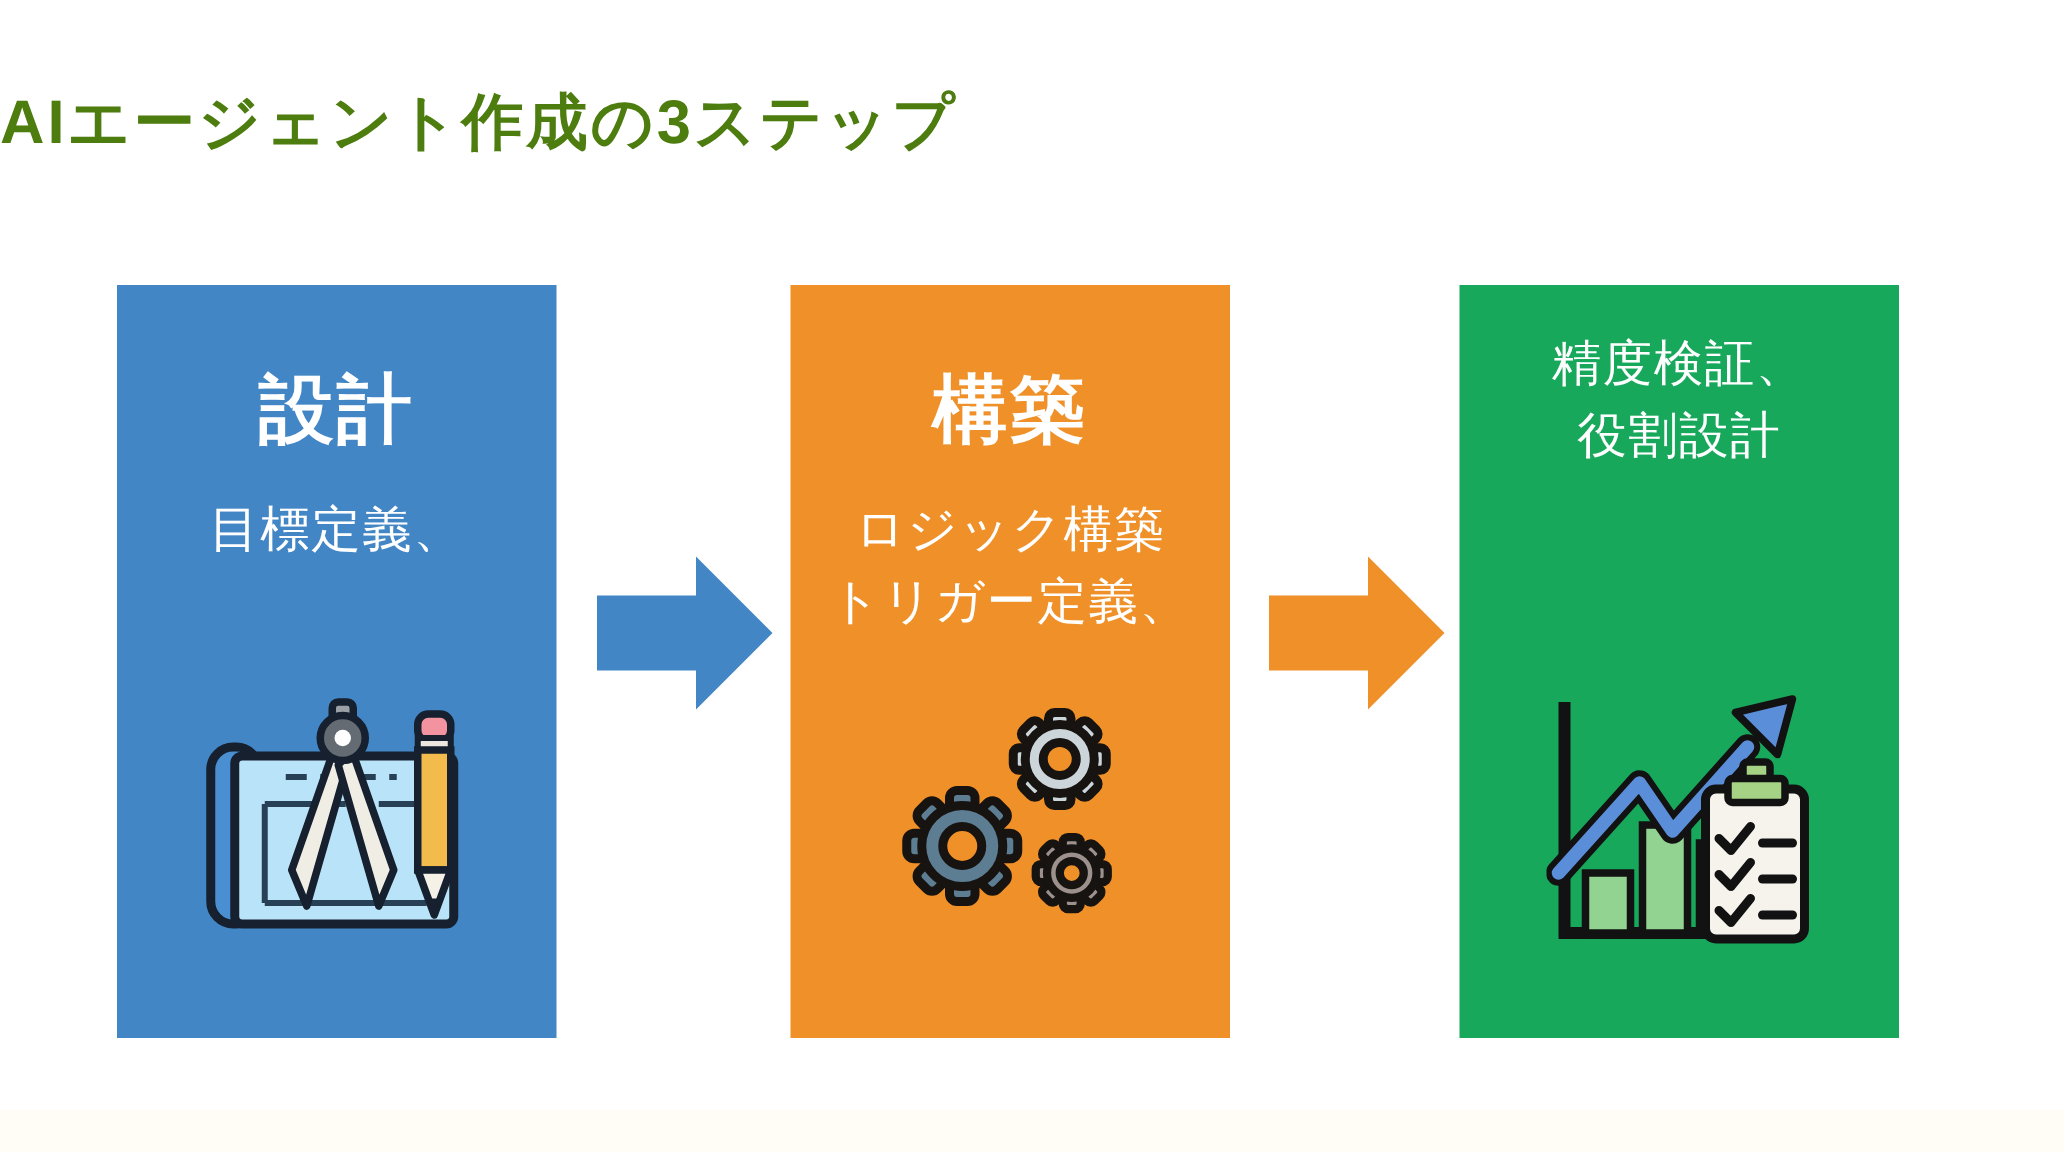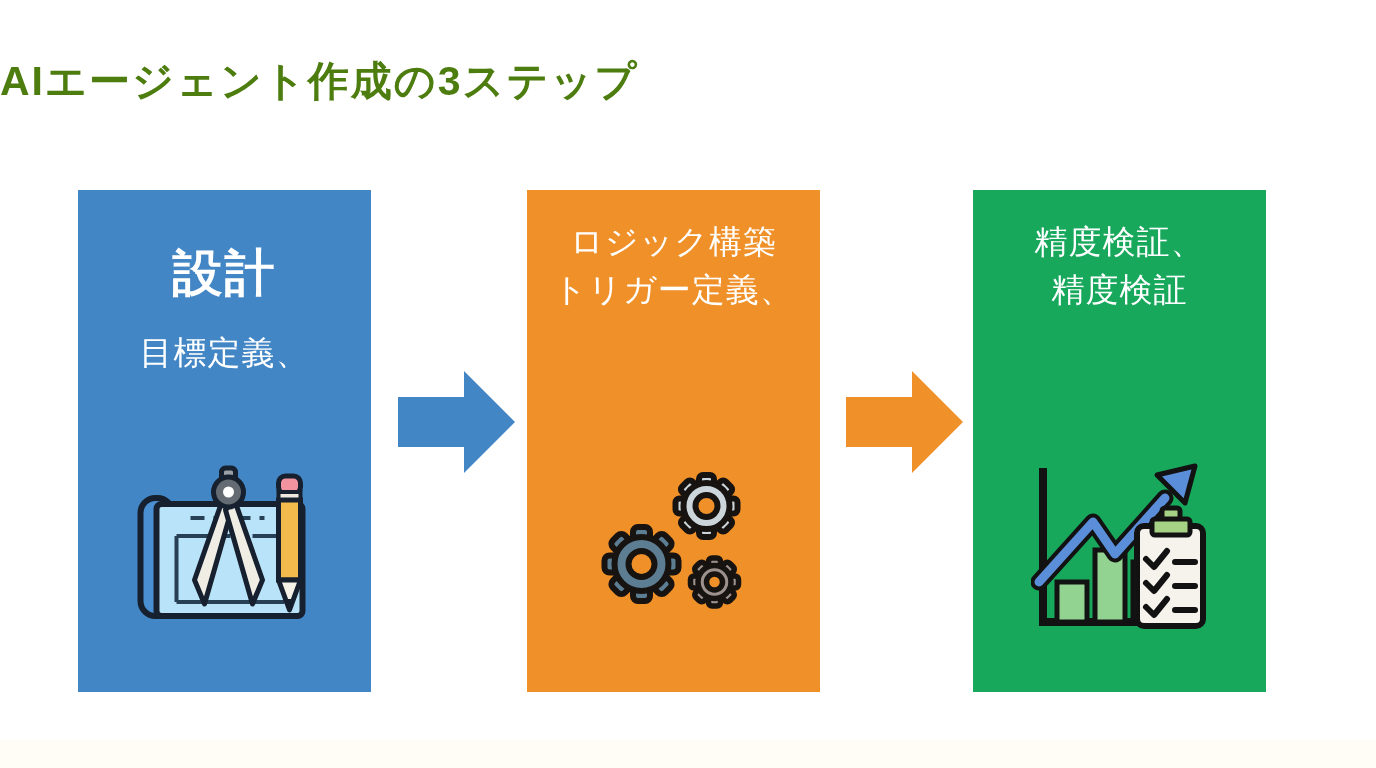--- a/index.html
+++ b/index.html
@@ -87,20 +87,21 @@
     </svg>
   </div>
 </div>
 
 <div class="arrow arrow-1">
   <div class="shaft"></div>
   <div class="head"></div>
 </div>
 
 <div class="step-box box-build">
+  <div class="step-heading">構築</div>
   <div class="step-desc">
     <span>ロジック構築</span>
     <span>トリガー定義、</span>
   </div>
   <div class="step-icon">
     <svg width="175" height="160" viewBox="0 0 175 160">
       <g transform="translate(55,102)" stroke="#171310" fill="#5d7d92">
         <g stroke-width="6">
           <rect x="-8.5" y="-37" width="17" height="74" rx="5"></rect>
           <rect x="-8.5" y="-37" width="17" height="74" rx="5" transform="rotate(45)"></rect>
@@ -135,21 +136,21 @@
 </div>
 
 <div class="arrow arrow-2">
   <div class="shaft"></div>
   <div class="head"></div>
 </div>
 
 <div class="step-box box-eval">
   <div class="step-desc">
     <span>精度検証、</span>
-    <span>精度検証</span>
+    <span>役割設計</span>
   </div>
   <div class="step-icon">
     <svg width="178" height="168" viewBox="0 0 178 168">
       <path d="M12,6 V160 H172" fill="none" stroke="#121212" stroke-width="8"></path>
       <rect x="26" y="120" width="30" height="40" fill="#93d392" stroke="#121212" stroke-width="5"></rect>
       <rect x="64" y="88" width="30" height="72" fill="#93d392" stroke="#121212" stroke-width="5"></rect>
       <rect x="102" y="100" width="26" height="60" fill="#93d392" stroke="#121212" stroke-width="5"></rect>
       <path d="M8,120 L62,60 L84,92 L134,36" fill="none" stroke="#121212" stroke-width="17" stroke-linejoin="round" stroke-linecap="round"></path>
       <path d="M8,120 L62,60 L84,92 L134,36" fill="none" stroke="#5b8ed8" stroke-width="9" stroke-linejoin="round" stroke-linecap="round"></path>
       <path d="M126,13 L164,4 L154,41 Z" fill="#5b8ed8" stroke="#121212" stroke-width="5" stroke-linejoin="round"></path>

